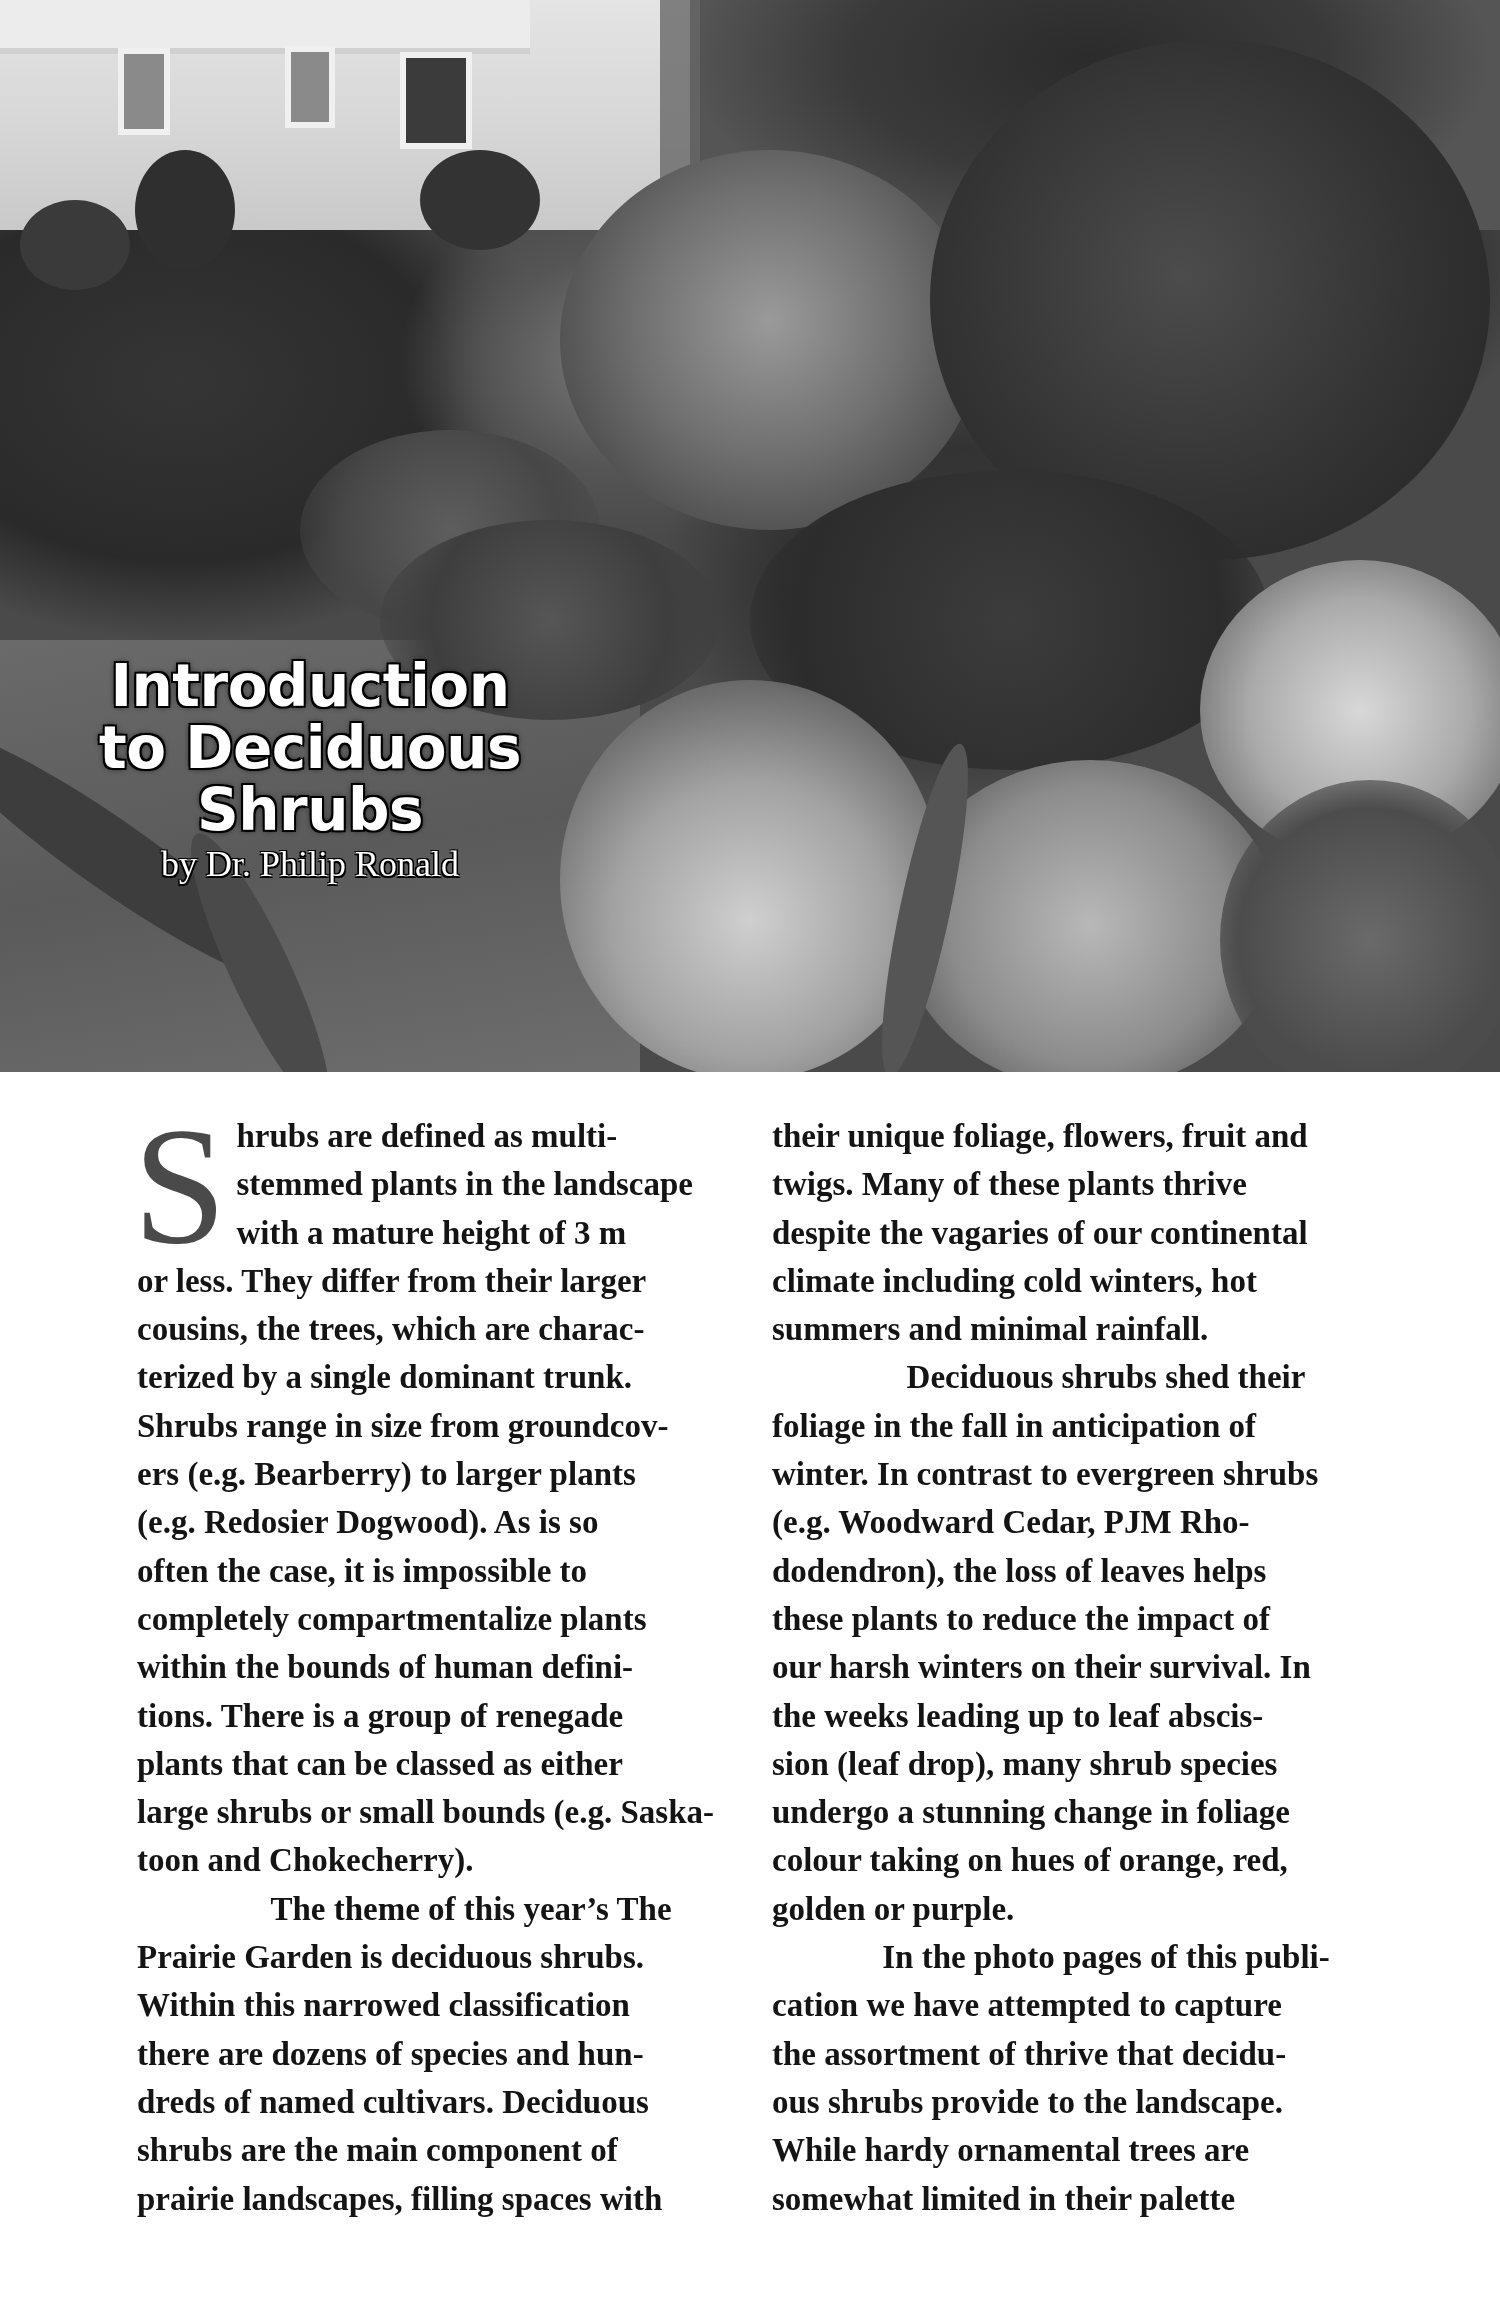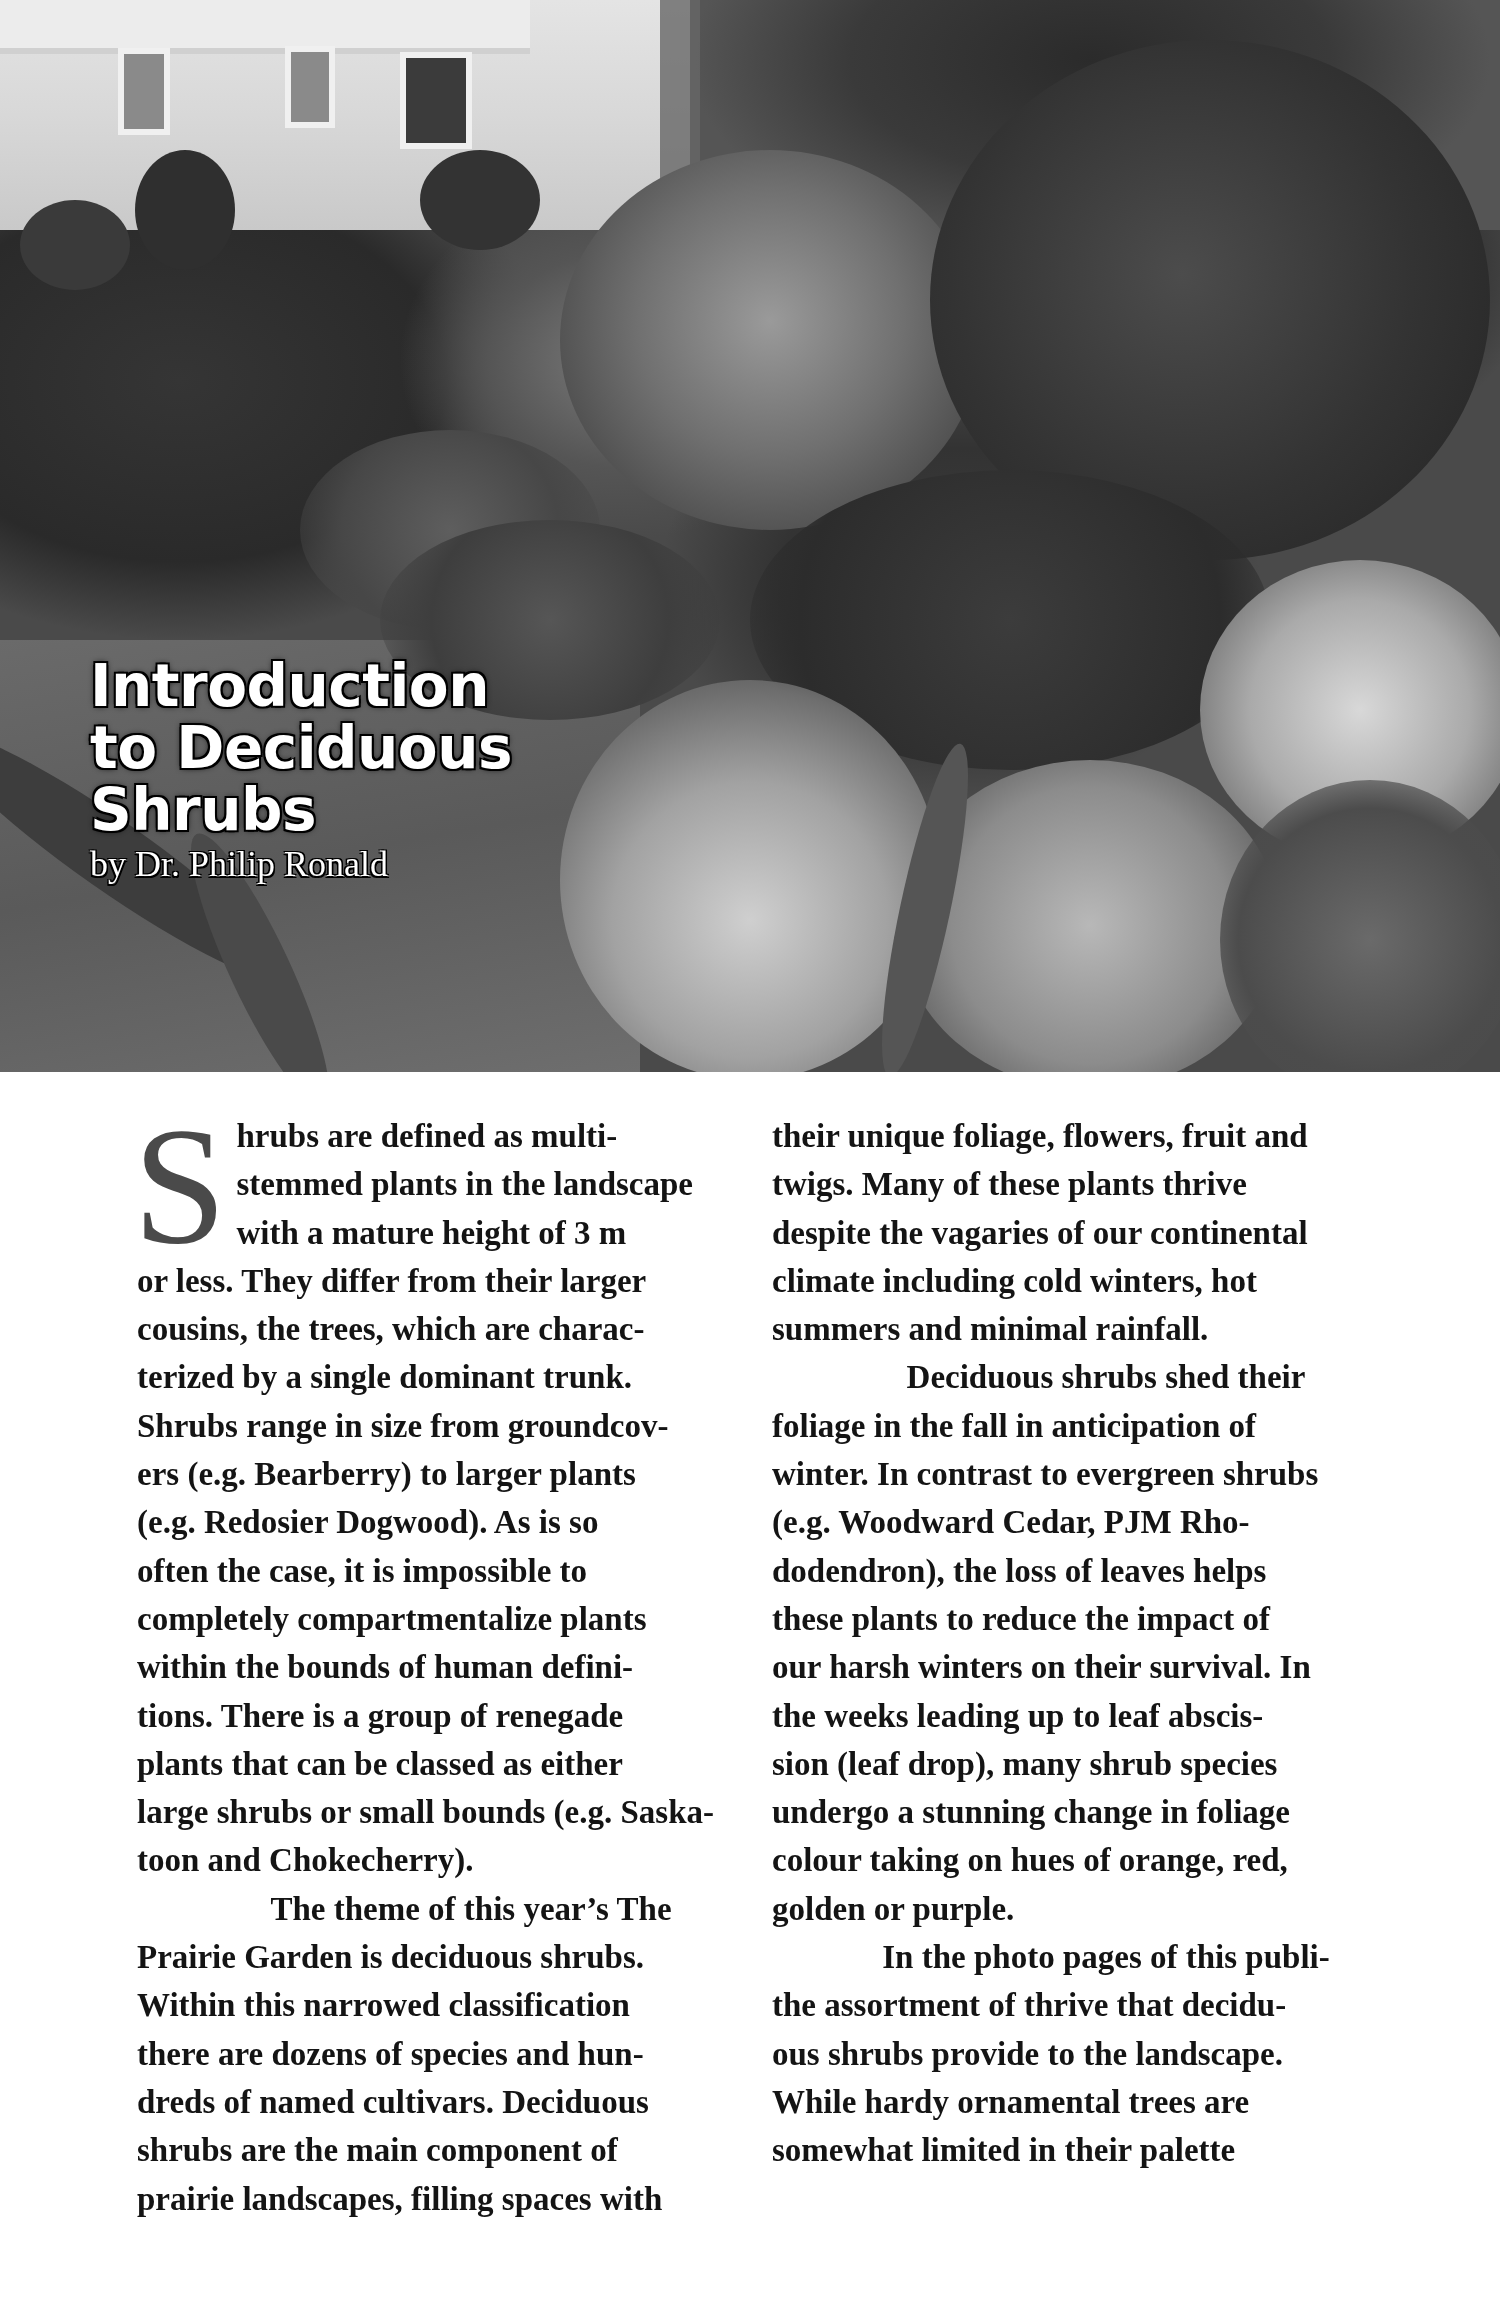--- a/index.html
+++ b/index.html
@@ -34,21 +34,21 @@
   .s9 { left: 900px; top: 760px; width: 380px; height: 330px; background: radial-gradient(circle at 50% 50%, #b8b8b8 0%, #8c8c8c 55%, #5c5c5c 85%, transparent 100%); }
   .s10 { left: 1220px; top: 780px; width: 300px; height: 320px; background: radial-gradient(circle at 50% 50%, #6a6a6a 0%, #4c4c4c 60%, transparent 100%); }
   .s11 { left: 300px; top: 430px; width: 300px; height: 200px; background: radial-gradient(circle at 50% 50%, #5e5e5e 0%, #474747 60%, transparent 100%); }
   .s12 { left: 380px; top: 520px; width: 340px; height: 200px; background: radial-gradient(circle at 50% 50%, #565656 0%, #3e3e3e 60%, transparent 100%); }
   .lawn { position: absolute; left: 0; top: 640px; width: 640px; height: 432px; background: linear-gradient(170deg, #6a6a6a 0%, #5a5a5a 50%, #6e6e6e 100%); }
   .leaf-blade { position: absolute; left: -60px; top: 700px; width: 420px; height: 70px; background: #3d3d3d; transform: rotate(35deg); transform-origin: left center; border-radius: 50%; }
   .leaf-blade2 { position: absolute; left: 230px; top: 820px; width: 60px; height: 300px; background: #4a4a4a; transform: rotate(-25deg); border-radius: 50%; }
   .leaf-blade3 { position: absolute; left: 900px; top: 740px; width: 50px; height: 340px; background: #555; transform: rotate(12deg); border-radius: 50%; }
 
   
-  .title-block { position: absolute; left: 90px; top: 655px; width: 440px; }
+  .title-block { position: absolute; left: 90px; top: 655px; width: 440px; text-align: center; }
   .title-line { display: block; font-family: "DejaVu Sans", "Liberation Sans", sans-serif; font-weight: bold; font-size: 58px; line-height: 62px; color: #ffffff;
     text-shadow: -2px -2px 0 #000, 2px -2px 0 #000, -2px 2px 0 #000, 2px 2px 0 #000, 0 0 6px #000; letter-spacing: -0.5px; }
   .byline { display: block; font-family: "Liberation Serif", "DejaVu Serif", serif; font-size: 36px; line-height: 42px; color: #ffffff; margin-top: 2px;
     text-shadow: -1.5px -1.5px 0 #000, 1.5px -1.5px 0 #000, -1.5px 1.5px 0 #000, 1.5px 1.5px 0 #000; }
 
   
   .article { position: absolute; top: 1112px; left: 0; width: 1500px; }
   .col { position: absolute; top: 0; width: 600px; font-size: 33px; line-height: 48.3px; color: #141414; }
   .col-left { left: 137px; }
   .col-right { left: 772px; }
@@ -143,19 +143,20 @@
       <span class="line">these plants to reduce the impact of</span>
       <span class="line">our harsh winters on their survival. In</span>
       <span class="line">the weeks leading up to leaf abscis-</span>
       <span class="line">sion (leaf drop), many shrub species</span>
       <span class="line">undergo a stunning change in foliage</span>
       <span class="line">colour taking on hues of orange, red,</span>
       <span class="line">golden or purple.</span>
     </p>
     <p class="para">
       <span class="line indent">In the photo pages of this publi-</span>
+      <span class="line">cation we have attempted to capture</span>
       <span class="line">the assortment of thrive that decidu-</span>
       <span class="line">ous shrubs provide to the landscape.</span>
       <span class="line">While hardy ornamental trees are</span>
       <span class="line">somewhat limited in their palette</span>
     </p>
   </div>
 </div>
 
 </body></html>

